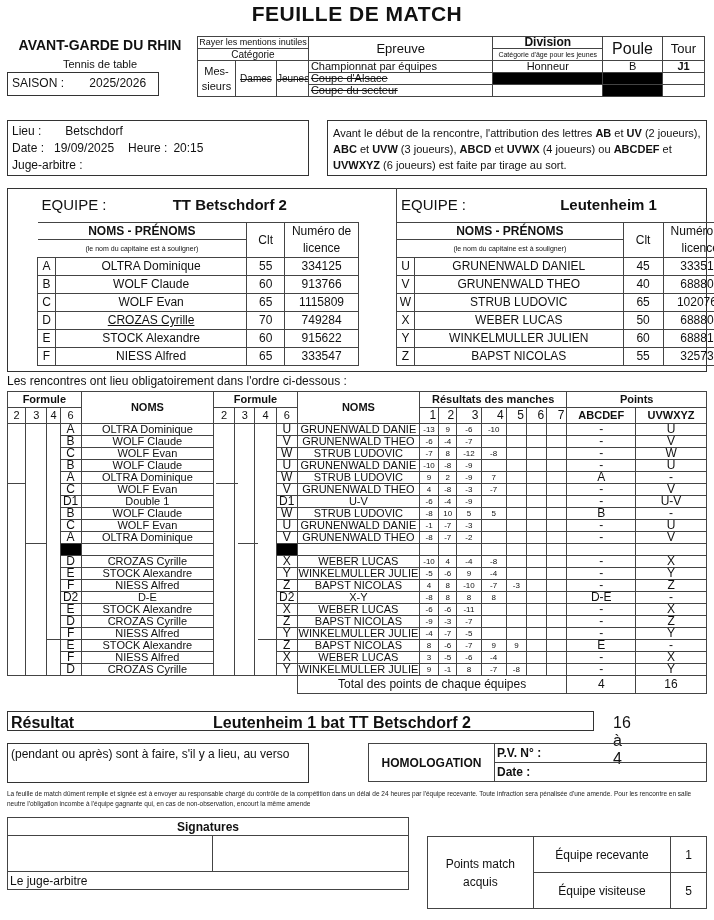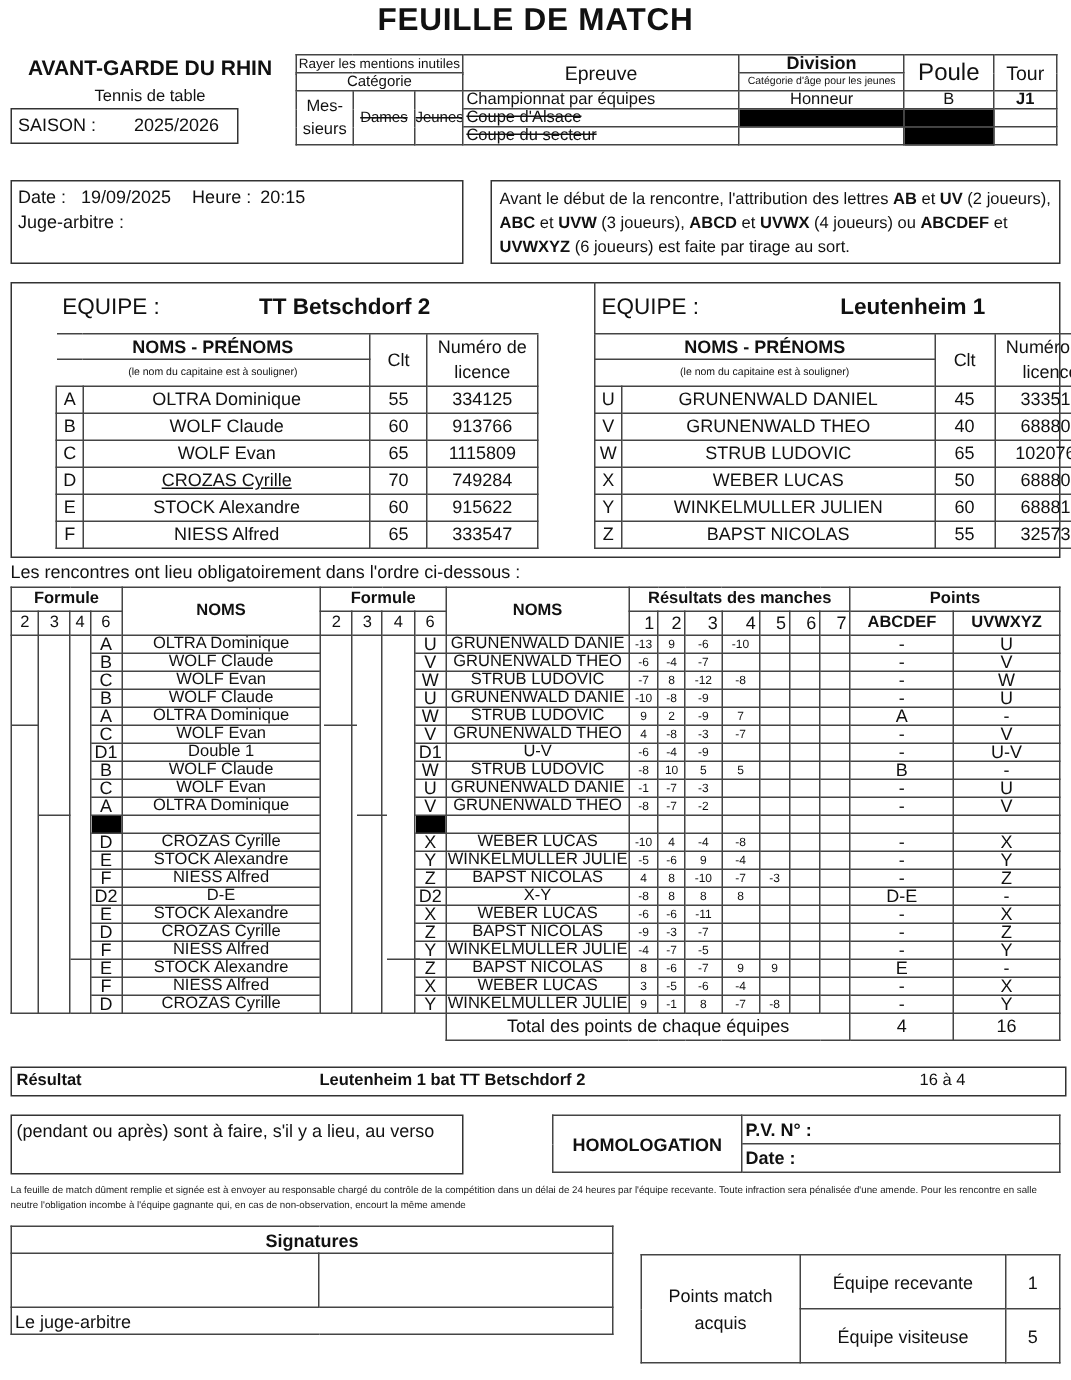--- a/index.html
+++ b/index.html
@@ -36,21 +36,21 @@
   .team-title td { height:34px; font-size:15px; }
   #rencontres-note { left:7px; top:374px; font-size:12px; }
 
   
   #match-table { position:absolute; left:7px; top:391px; width:700px; font-size:11px; }
   #match-table td { height:12px; line-height:11px; white-space:nowrap; overflow:hidden; }
   #match-table .hdr td { height:16px; }
   .sc { font-size:8px; }
   .nm { font-size:11px; }
 
-  #resultat-box { left:7px; top:711px; width:704px; height:20px; font-size:11px; }
+  #resultat-box { left:7px; top:711px; width:587px; height:20px; font-size:16px; }
   #reserves-box { left:7px; top:743px; width:302px; height:40px; padding:2px 3px; font-size:12px; line-height:17px; }
   #homolog-table { position:absolute; left:368px; top:743px; width:339px; font-size:12px; }
   #homolog-table td { height:19px; }
   #footnote { left:7px; top:789px; width:700px; font-size:6.5px; line-height:10px; color:#222; }
   #sig-table { position:absolute; left:7px; top:817px; width:402px; font-size:11px; }
   #pm-table { position:absolute; left:427px; top:836px; width:280px; font-size:12px; }
 </style>
 </head>
 <body>
 
@@ -104,20 +104,21 @@
   <tr>
     <td class="strike" style="padding-left:2px;font-size:11px">Coupe du secteur</td>
     <td></td>
     <td class="black"></td>
     <td></td>
   </tr>
 </tbody>
   </table>
 
 <div id="lieu-box" class="box">
+  <div><span>Lieu :</span><span style="margin-left:24px">Betschdorf</span></div>
   <div><span>Date :</span><span style="margin-left:10px">19/09/2025</span><span style="margin-left:14px">Heure :</span><span style="margin-left:6px">20:15</span></div>
   <div><span>Juge-arbitre :</span></div>
 </div>
 <div id="tirage-box" class="box"><span>Avant le début de la rencontre, l'attribution des lettres </span><b>AB</b><span> et </span><b>UV</b><span> (2 joueurs), </span><b>ABC</b><span> et </span><b>UVW</b><span> (3 joueurs), </span><b>ABCD</b><span> et </span><b>UVWX</b><span> (4 joueurs) ou </span><b>ABCDEF</b><span> et </span><b>UVWXYZ</b><span> (6 joueurs) est faite par tirage au sort.</span></div>
 
 <div class="box" style="left:7px;top:188px;width:700px;height:184px"></div>
 <table id="team-left" class="team-table">
   <colgroup>
       <col style="width:18px">
       <col style="width:192px">

